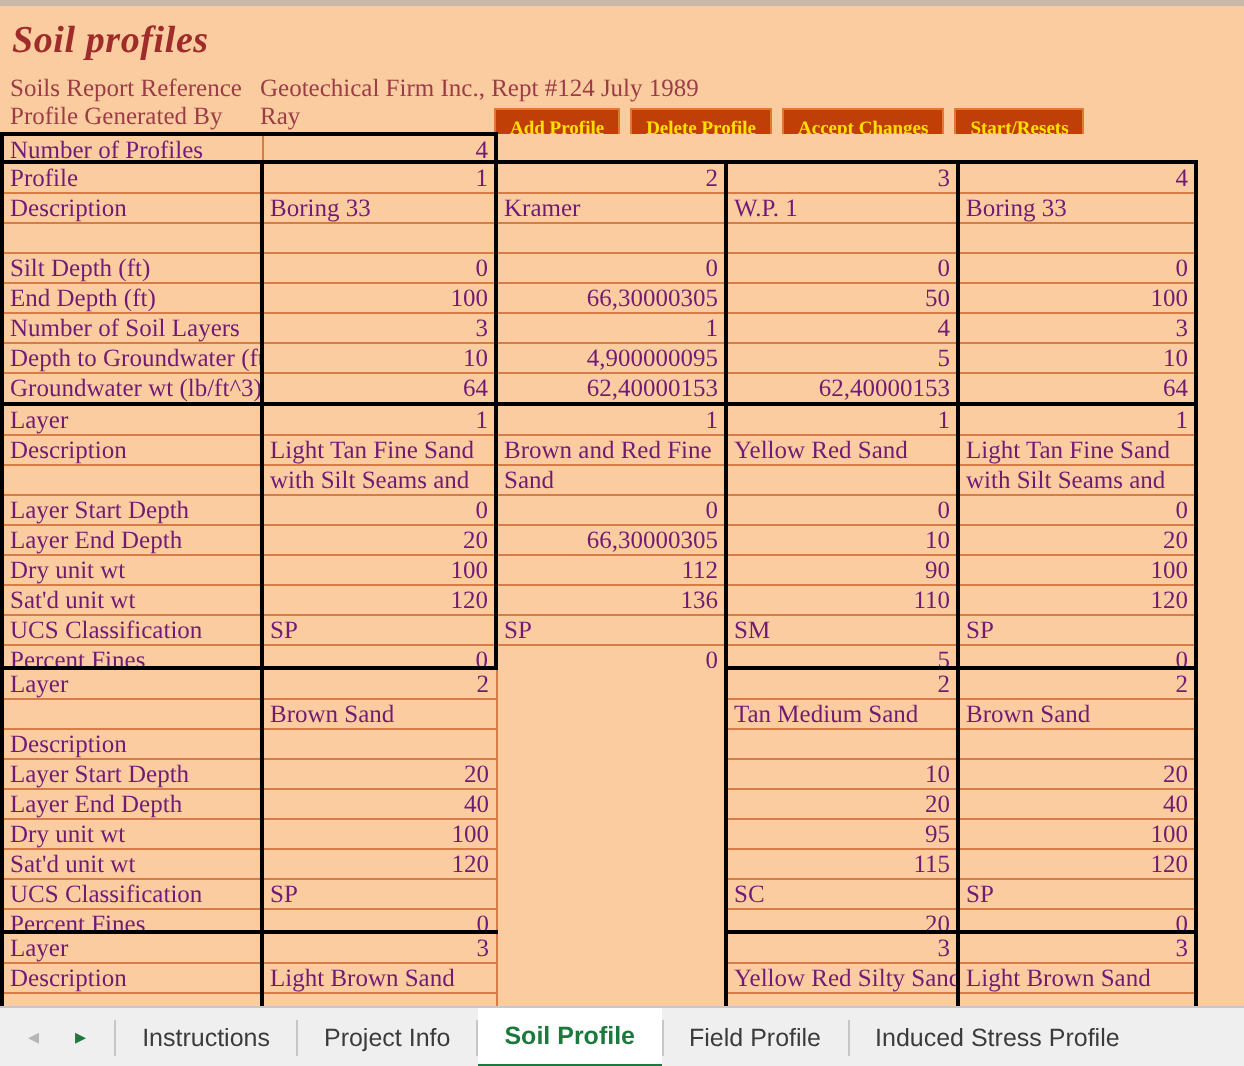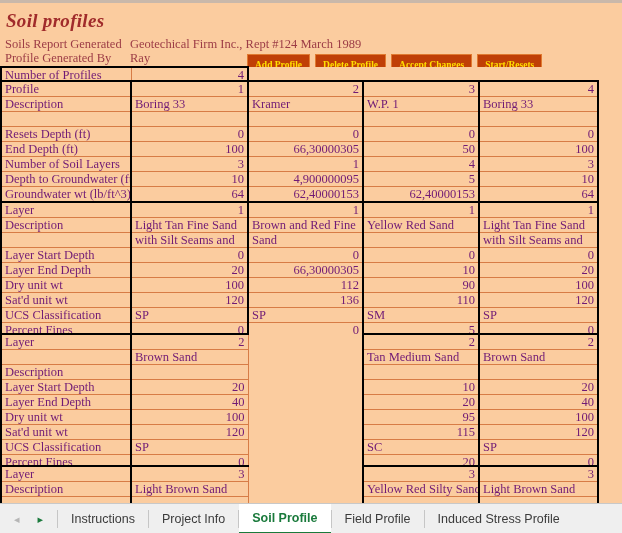--- a/index.html
+++ b/index.html
@@ -104,22 +104,22 @@
 </head>
 <body>
 
 <div id="sheet">
 
   <div class="topstrip"></div>
 
   <div class="title">Soil profiles</div>
 
 
-  <div class="hdr-label r-ref">Soils Report Generated</div>
-  <div class="hdr-val r-ref">Geotechical Firm Inc., Rept #124 March 1989</div>
+  <div class="hdr-label r-ref">Soils Report Reference</div>
+  <div class="hdr-val r-ref">Geotechical Firm Inc., Rept #124 July 1989</div>
 
   <div class="hdr-label r-gen">Profile Generated By</div>
   <div class="hdr-val r-gen">Ray</div>
 
   <div class="btnrow">
     <div class="obtn">Add Profile</div>
     <div class="obtn">Delete Profile</div>
     <div class="obtn">Accept Changes</div>
     <div class="obtn">Start/Resets</div>
   </div>
@@ -163,21 +163,21 @@
             <td class="txt hb-l hb-r">Boring 33</td>
           </tr>
           <tr>
             <td class="lbl hb-l"></td>
             <td class="txt hb-l"></td>
             <td class="txt hb-l"></td>
             <td class="txt hb-l"></td>
             <td class="txt hb-l hb-r"></td>
           </tr>
           <tr>
-            <td class="lbl hb-l">Resets Depth (ft)</td>
+            <td class="lbl hb-l">Silt Depth (ft)</td>
             <td class="num hb-l">0</td>
             <td class="num hb-l">0</td>
             <td class="num hb-l">0</td>
             <td class="num hb-l hb-r">0</td>
           </tr>
           <tr>
             <td class="lbl hb-l">End Depth (ft)</td>
             <td class="num hb-l">100</td>
             <td class="num hb-l">66,30000305</td>
             <td class="num hb-l">50</td>

